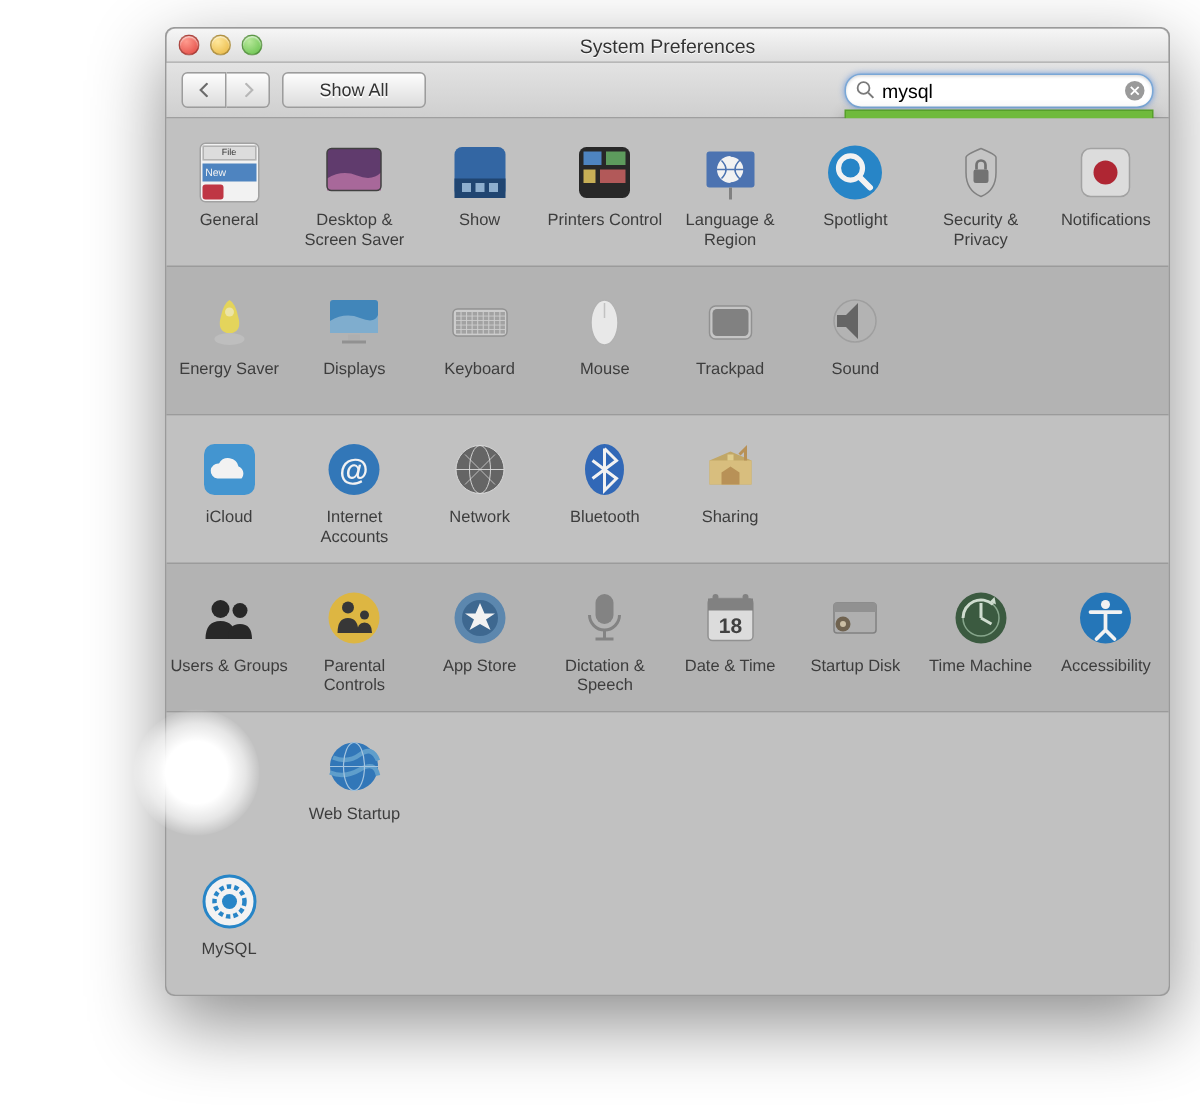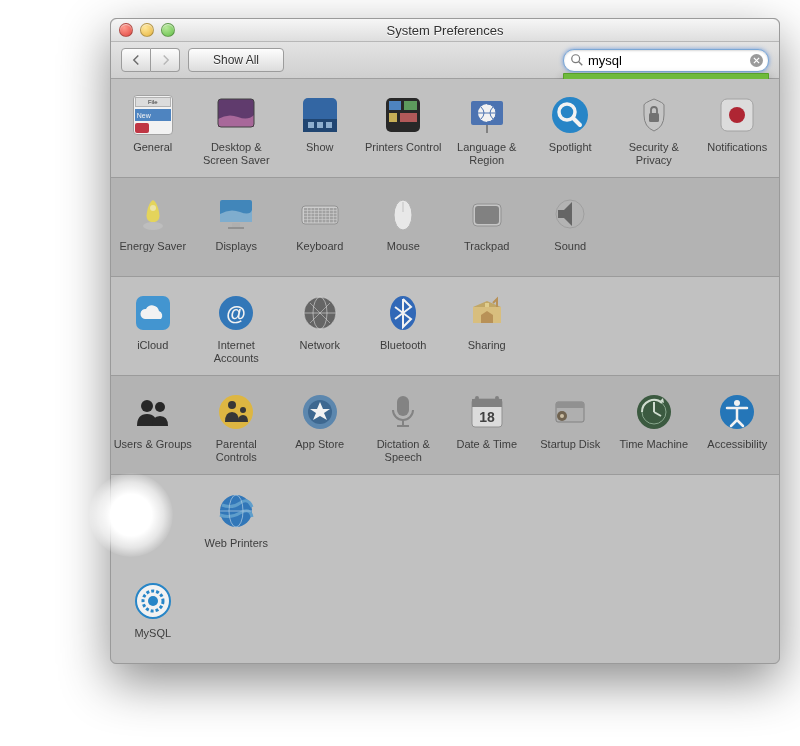--- a/index.html
+++ b/index.html
@@ -441,19 +441,19 @@
           <div class="pref">
             <div class="iconbox">
               <svg width="40" height="40" viewBox="0 0 40 40">
                 <circle cx="20" cy="20" r="16" fill="#2a7fd0"></circle>
                 <path d="M6 14 Q16 18 24 12 T36 16" fill="none" stroke="#5aa8e0" stroke-width="3"></path>
                 <path d="M4 24 Q14 28 24 22 T36 26" fill="none" stroke="#5aa8e0" stroke-width="3"></path>
                 <ellipse cx="20" cy="20" rx="7" ry="16" fill="none" stroke="#a8d0f0" stroke-width=".8"></ellipse>
                 <line x1="4" y1="20" x2="36" y2="20" stroke="#a8d0f0" stroke-width=".8"></line>
               </svg>
             </div>
-            <div class="lbl">Web Printers</div>
+            <div class="lbl">Web Startup</div>
           </div>
         </div>
       </div>
 </div>
 
 </div>
 
 </body></html>

